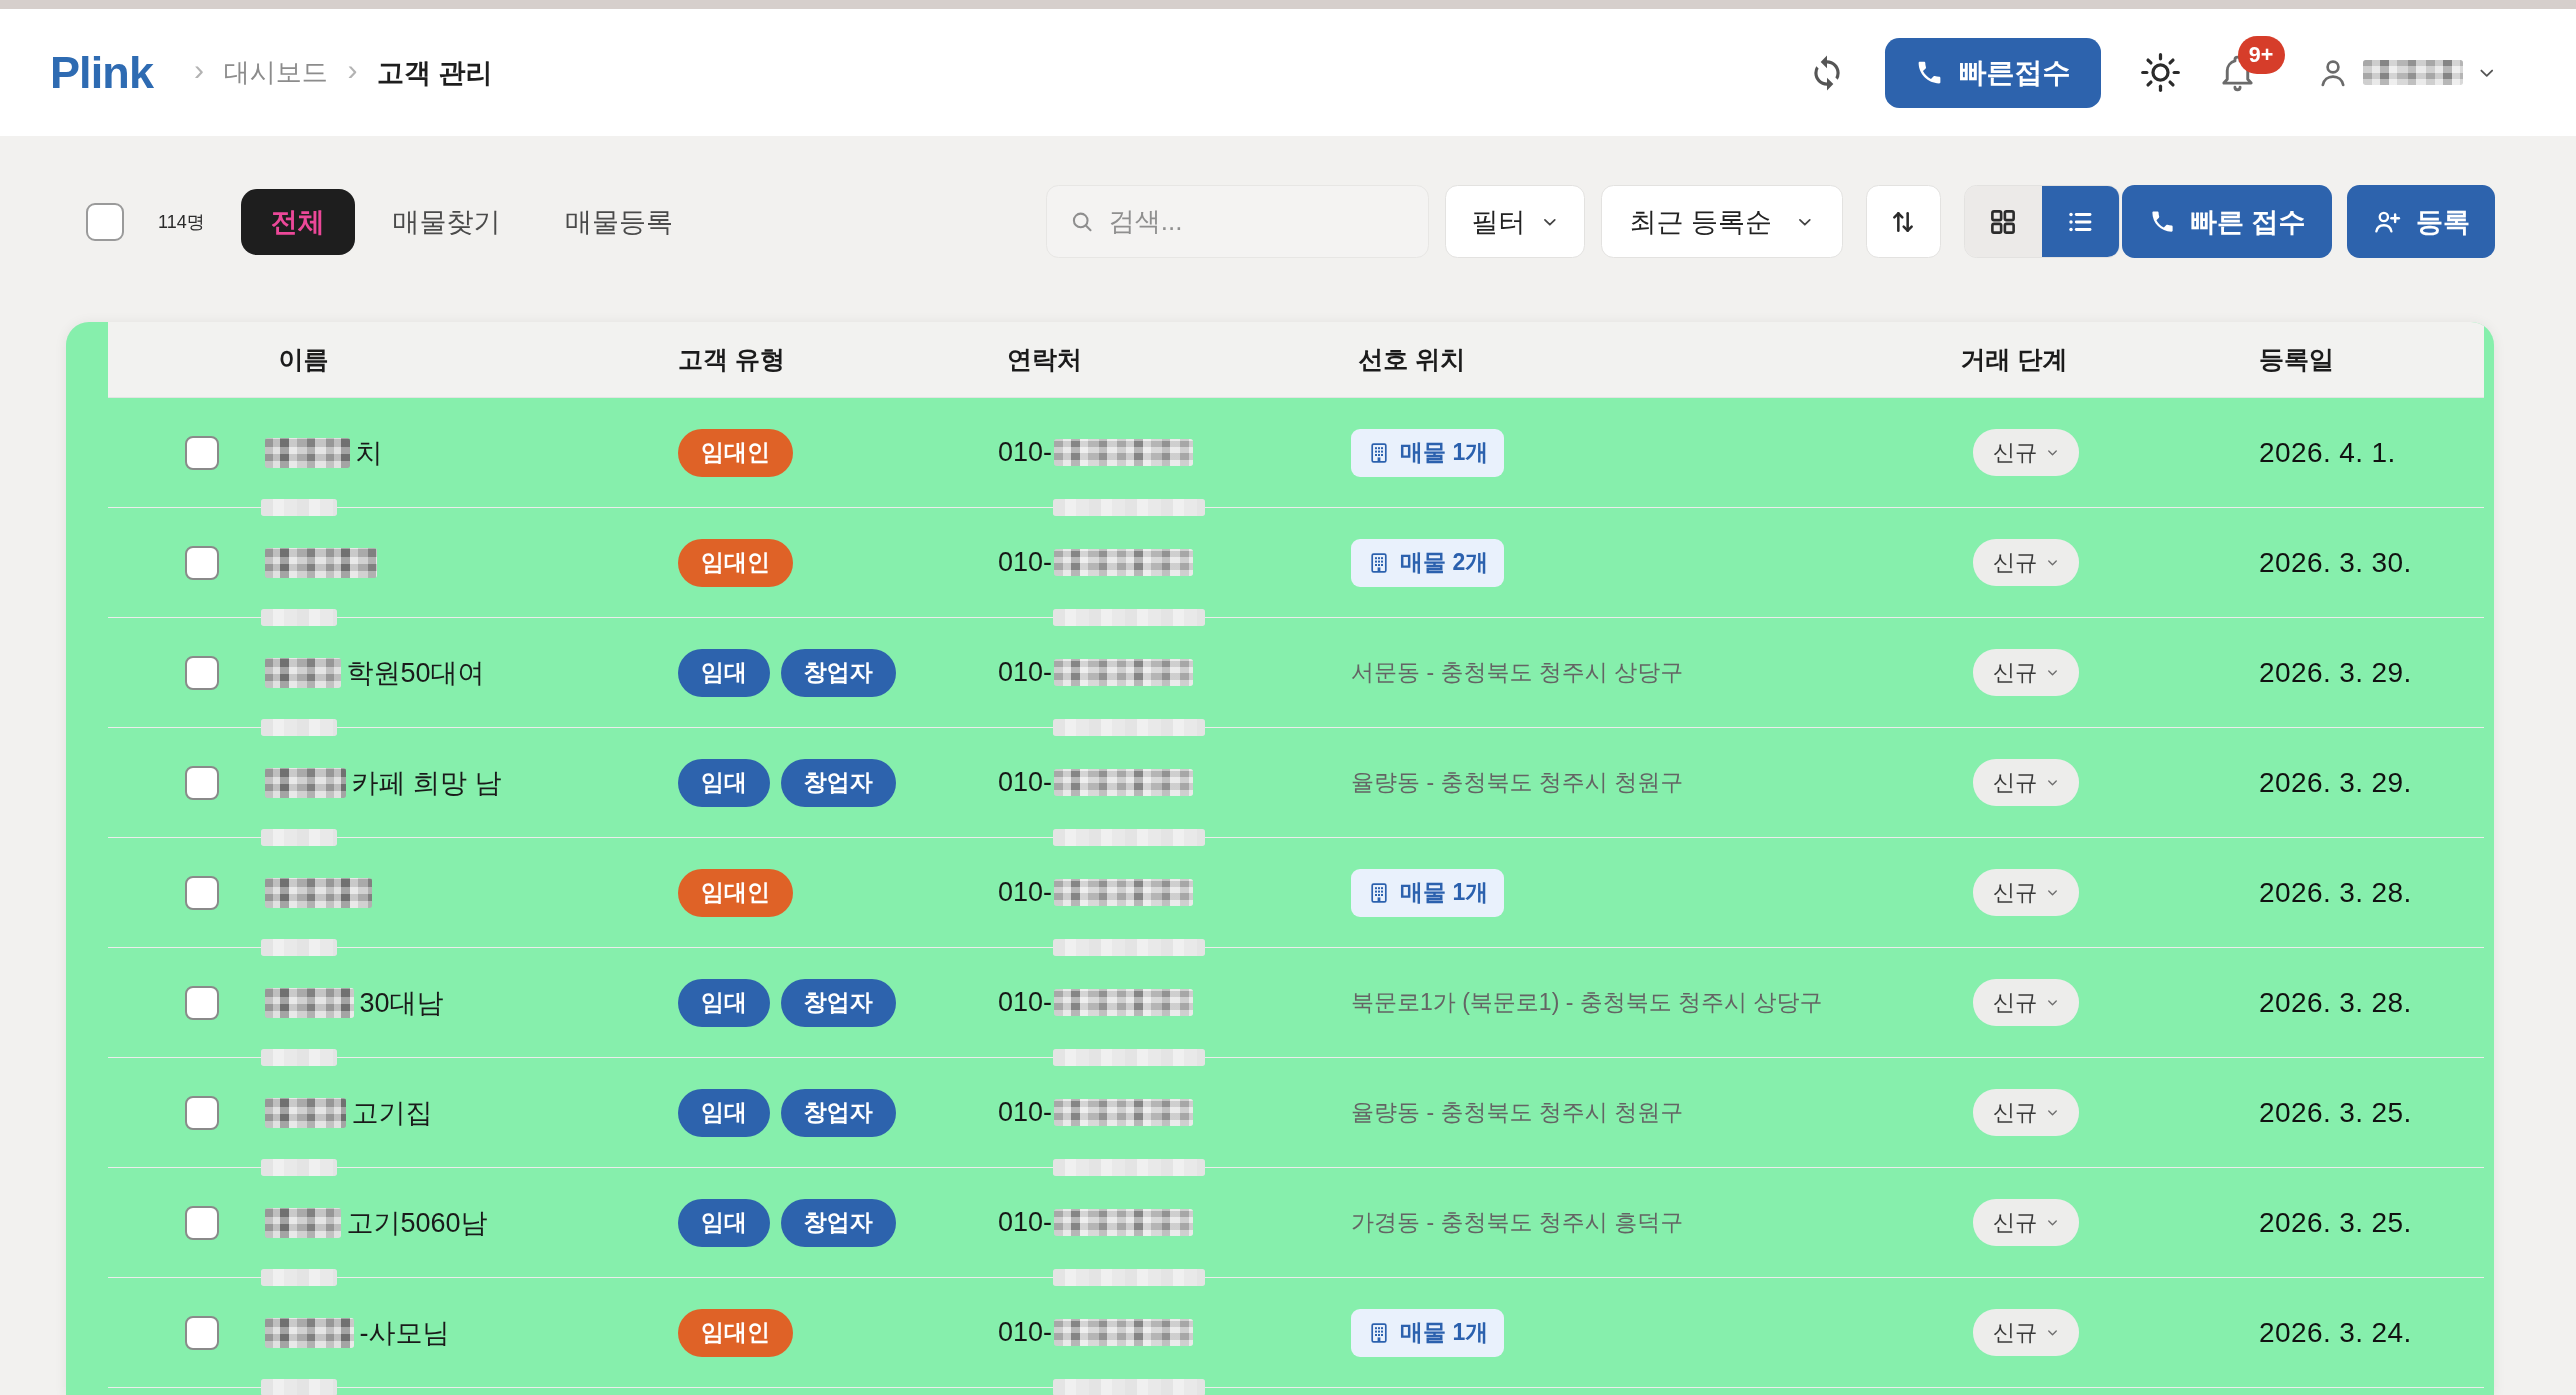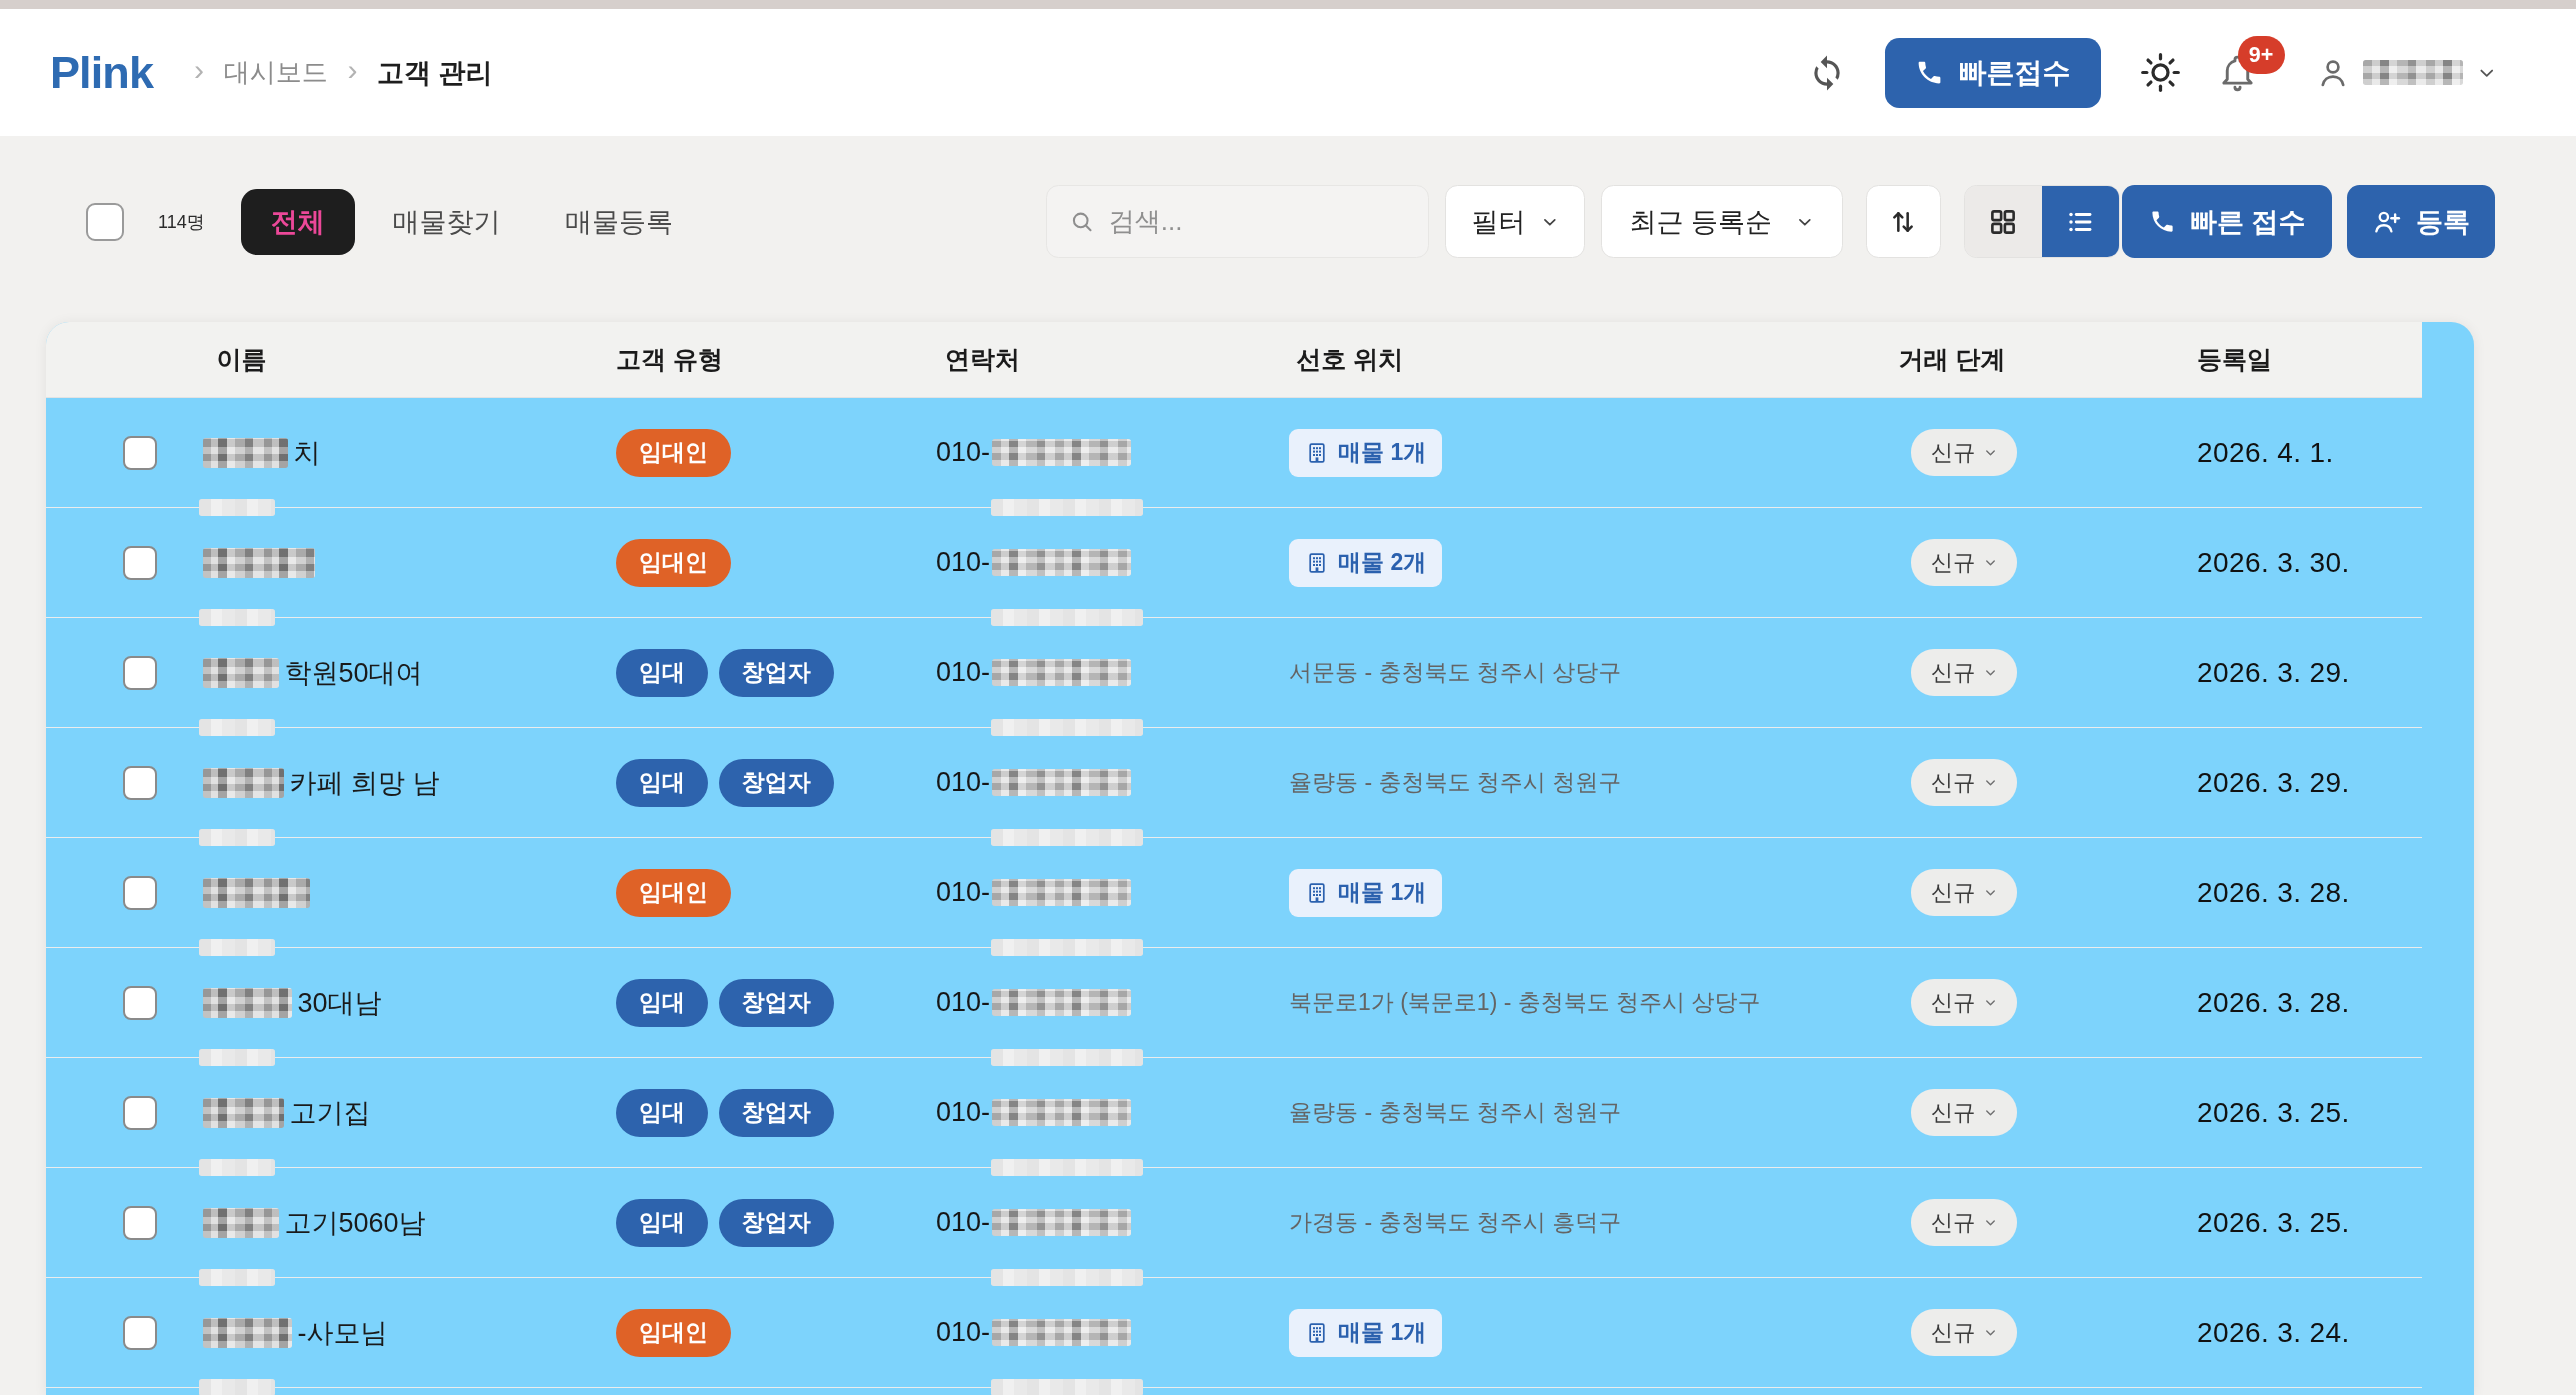--- a/index.html
+++ b/index.html
@@ -69,23 +69,23 @@
   .seg { width:77px; height:100%; display:flex; align-items:center; justify-content:center;
     border:none; cursor:pointer; }
   .seg-grid { background:#eceae8; }
   .seg-list { background:#2d63ad; }
   .quick-tb { height:73px; padding:0 27px; font-size:27px; font-weight:700;
     border-radius:12.5px; margin-left:2px; }
   .reg-btn { height:73px; padding:0 25px; font-size:27px; font-weight:700;
     border-radius:12.5px; margin-left:14.3px; }
 
   
-  .card { margin:63px 82px 0 46px; width:2428px; background:#7dd3fc;
+  .card { margin:63px 82px 0 66px; width:2428px; background:#86efac;
     border-radius:23px 23px 0 0; box-shadow:0 1.8px 12.5px rgba(0,0,0,.07);
-    overflow:hidden; height:1073px; }
+    overflow:hidden; height:1073px;padding-left:42px; }
   .tbl { width:2376px; }
   .trow, .thead { display:grid;
     grid-template-columns:157px 413px 320px 353px 622px 286px auto;
     align-items:center; }
   .thead { height:76px; background:#f2f2f0; border-bottom:0.9px solid #e3e3e3; }
   .th { font-size:25px; font-weight:700; color:#1b1b1b; }
   .th-name { padding-left:13.4px; } .th-contact { padding-left:9px; }
   .th-loc { padding-left:7.2px; } .th-stage { margin-left:-12.5px; }
   .trow { height:110px; border-bottom:0.9px solid #ececec; position:relative; }
   .trow::before, .trow::after { content:""; position:absolute; bottom:-9px; height:17px;

